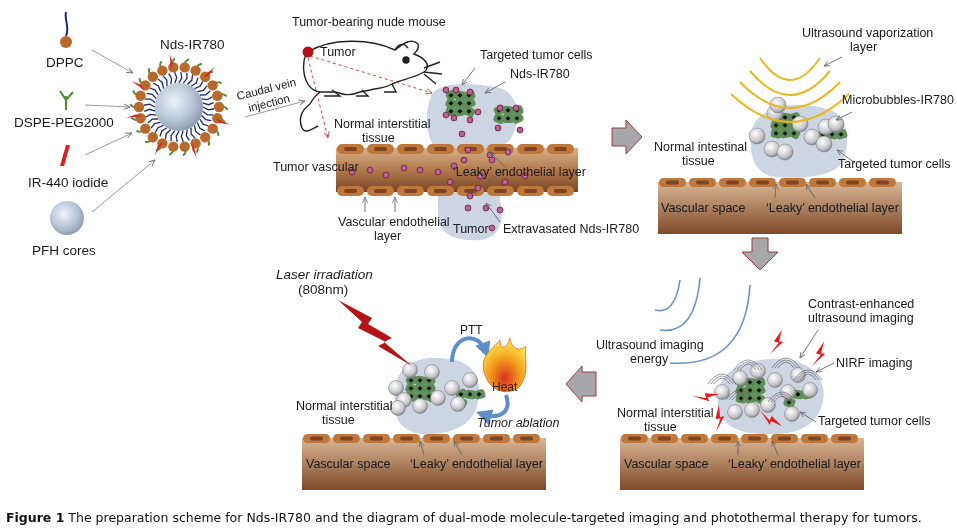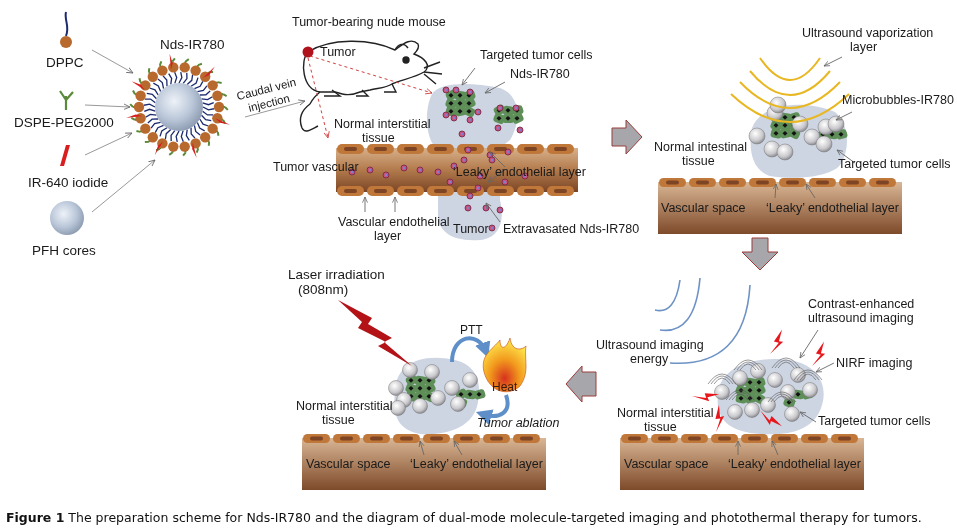--- a/index.html
+++ b/index.html
@@ -548,21 +548,21 @@
         <path d="M452,362 C452,335 478,330 486,352" stroke="#5e8fc8" stroke-width="4" fill="none" marker-end="url(#ahb)"></path>
         <path d="M506,395 C512,412 500,420 482,414" stroke="#5e8fc8" stroke-width="4" fill="none" marker-end="url(#ahb)"></path>
         <path d="M484,372 C480,355 492,350 500,340 C500,350 506,350 510,338 C512,352 522,350 526,346 C524,360 530,372 520,386 C510,396 490,394 484,372 z" fill="url(#fireGrad)" stroke="#c24a10" stroke-width="0.6"></path>
         <line x1="424" y1="455" x2="420" y2="441" stroke="#666" stroke-width="0.9" fill="none" marker-end="url(#ah)"></line>
         <line x1="462" y1="455" x2="454" y2="441" stroke="#666" stroke-width="0.9" fill="none" marker-end="url(#ah)"></line>
       </g>
 </svg>
 
 <div class="lbl big" style="left:46px;top:56px;">DPPC</div>
 <div class="lbl big" style="left:14px;top:116px;">DSPE-PEG2000</div>
-<div class="lbl big" style="left:28px;top:176px;">IR-640 iodide</div>
+<div class="lbl big" style="left:28px;top:176px;">IR-440 iodide</div>
 <div class="lbl big" style="left:32px;top:244px;">PFH cores</div>
 <div class="lbl big" style="left:160px;top:38px;">Nds-IR780</div>
 
 <div class="lbl" style="left:236px;top:82px;transform:rotate(-14deg);font-size:11.5px;">Caudal vein</div>
 <div class="lbl" style="left:248px;top:96px;transform:rotate(-14deg);font-size:11.5px;">injection</div>
 <div class="lbl" style="left:292px;top:15px;">Tumor-bearing nude mouse</div>
 <div class="lbl" style="left:320px;top:45px;">Tumor</div>
 <div class="lbl" style="left:480px;top:48px;">Targeted tumor cells</div>
 <div class="lbl" style="left:510px;top:67px;">Nds-IR780</div>
 <div class="lbl" style="left:334px;top:117px;">Normal interstitial</div>
@@ -587,21 +587,21 @@
 <div class="lbl" style="left:630px;top:352px;">energy</div>
 <div class="lbl" style="left:808px;top:297px;">Contrast-enhanced</div>
 <div class="lbl" style="left:808px;top:311px;">ultrasound imaging</div>
 <div class="lbl" style="left:836px;top:356px;">NIRF imaging</div>
 <div class="lbl" style="left:617px;top:406px;">Normal interstitial</div>
 <div class="lbl" style="left:644px;top:420px;">tissue</div>
 <div class="lbl" style="left:818px;top:414px;">Targeted tumor cells</div>
 <div class="lbl" style="left:624px;top:457px;">Vascular space</div>
 <div class="lbl" style="left:728px;top:457px;">‘Leaky’ endothelial layer</div>
 
-<div class="lbl big" style="left:288px;top:268px;">Laser irradiation</div>
+<div class="lbl big" style="left:276px;top:268px;font-style:italic;">Laser irradiation</div>
 <div class="lbl big" style="left:298px;top:283px;">(808nm)</div>
 <div class="lbl ptt" style="left:460px;top:323px;">PTT</div>
 <div class="lbl heat" style="left:492px;top:380px;">Heat</div>
 <div class="lbl" style="left:477px;top:416px;font-style:italic;">Tumor ablation</div>
 <div class="lbl" style="left:296px;top:399px;">Normal interstitial</div>
 <div class="lbl" style="left:322px;top:413px;">tissue</div>
 <div class="lbl" style="left:306px;top:457px;">Vascular space</div>
 <div class="lbl" style="left:410px;top:457px;">‘Leaky’ endothelial layer</div>
 
 <div class="caption">

